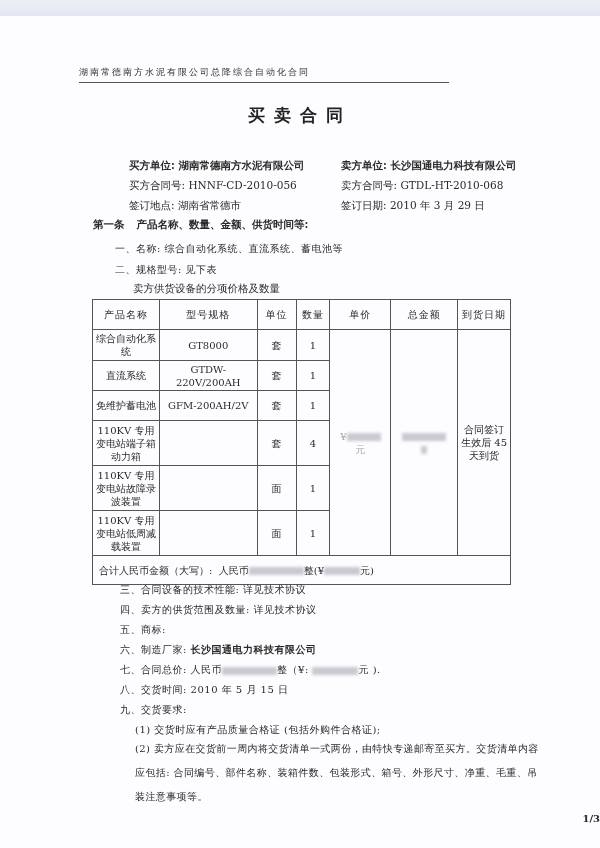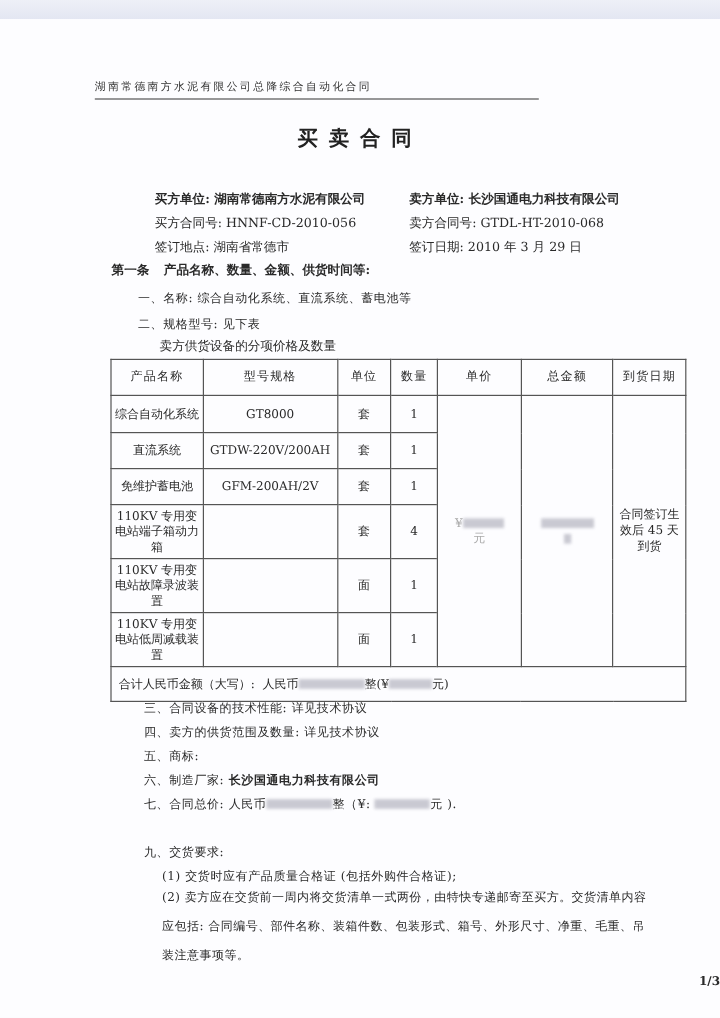--- a/index.html
+++ b/index.html
@@ -46,21 +46,21 @@
     .article-title .gap { display: inline-block; width: 12px; }
     .clause {
       position: absolute; left: 115px; font-size: 10px; letter-spacing: 0.5px;
     }
     .table-caption {
       position: absolute; left: 133px; top: 266px;
       font-size: 10.5px; font-weight: normal;
     }
     table.items {
       position: absolute; left: 92px; top: 283px;
-      width: 480px; border-collapse: collapse;
+      width: 419px; border-collapse: collapse;
       font-size: 10px; color: #2a2a2a;
     }
     table.items td, table.items th {
       border: 1px solid #555; text-align: center; vertical-align: middle;
       font-weight: normal; padding: 1px 2px; line-height: 13px;
     }
     table.items th { height: 27px; letter-spacing: 1px; }
     .redacted {
       display: inline-block; height: 8px; background: #c9c9d2;
       filter: blur(1.5px); vertical-align: middle;
@@ -207,18 +207,19 @@
   <div class="sub-clause" style="top:587px">四、卖方的供货范围及数量: 详见技术协议</div>
   <div class="sub-clause" style="top:567px">三、合同设备的技术性能: 详见技术协议</div>
   <div class="sub-clause" style="top:607px">五、商标:</div>
   <div class="sub-clause" style="top:647px">
     <span>七、合同总价: 人民币</span><span class="redacted" style="width:55px"></span><span>整（¥:</span>&nbsp;<span class="redacted" style="width:46px"></span><span>元 ).</span>
   </div>
   <div class="sub-clause" style="top:627px">
     <span>六、制造厂家:</span>
     <span class="bold">长沙国通电力科技有限公司</span>
   </div>
+  <div class="sub-clause" style="top:667px">八、交货时间: 2010 年 5 月 15 日</div>
   <div class="sub-clause" style="top:687px">九、交货要求:</div>
   <div class="sub-clause" style="top:707px; left:135px">(1) 交货时应有产品质量合格证 (包括外购件合格证);</div>
   <div class="para" style="top:721px; left:135px; width:410px">(2) 卖方应在交货前一周内将交货清单一式两份，由特快专递邮寄至买方。交货清单内容应包括: 合同编号、部件名称、装箱件数、包装形式、箱号、外形尺寸、净重、毛重、吊装注意事项等。</div>
 
   <div class="page-num">1/3</div>
 </div>
 
 </body></html>

